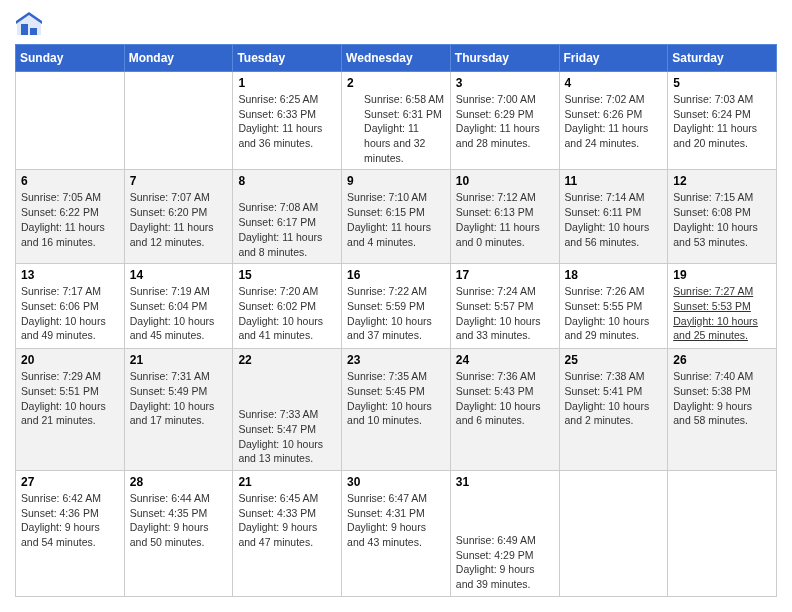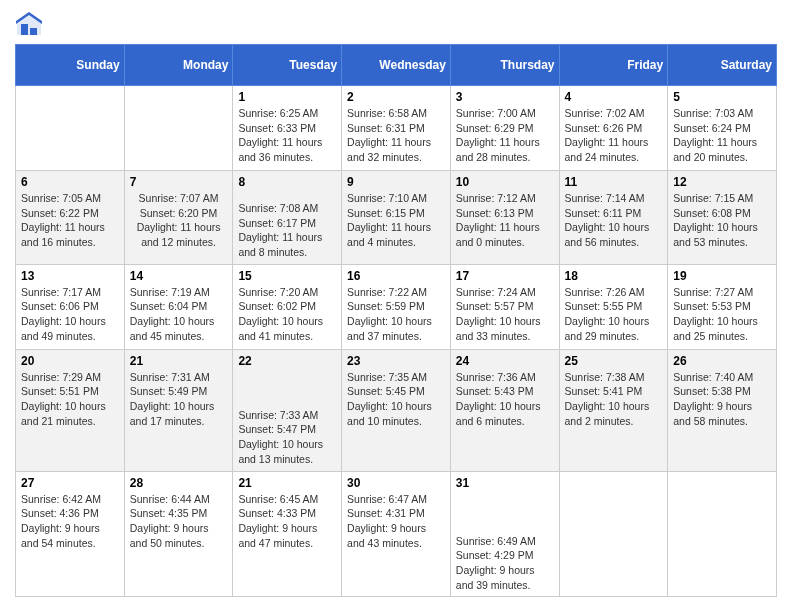--- a/index.html
+++ b/index.html
@@ -8,21 +8,21 @@
     .header { display: flex; justify-content: space-between; align-items: flex-start; margin-bottom: 6px; }
     .logo { display: flex; align-items: center; }
     .logo-text { font-size: 18px; font-weight: bold; line-height: 1.1; }
     .logo-text .general { color: #333; }
     .logo-text .blue { color: #3366cc; }
     .logo-icon { width: 28px; height: 28px; margin-right: 4px; }
     .title-block { text-align: right; }
     .month-title { font-size: 36px; font-weight: normal; color: #222; }
     .location { font-size: 15px; color: #333; margin-top: 2px; }
     table { width: 100%; border-collapse: collapse; font-size: 11px; }
-    th { background: #3366cc; color: #fff; padding: 13px 4px; text-align: right; font-size: 12px; font-weight: bold; border: 1px solid #5588dd; }
+    th { background: #3366cc; color: #fff; padding: 6px 4px; text-align: left; font-size: 12px; font-weight: bold; border: 1px solid #5588dd; }
     td { border: 1px solid #ccc; padding: 4px 5px; vertical-align: top; width: 14.28%; min-height: 80px; height: 85px; }
     td.empty { background: #f9f9f9; }
     .day-num { font-weight: bold; font-size: 12px; margin-bottom: 2px; }
     .day-info { font-size: 10.5px; color: #333; line-height: 1.4; }
     tr:nth-child(even) td { background: #f2f2f2; }
     tr:nth-child(even) td.empty { background: #f2f2f2; }
     tr:nth-child(odd) td { background: #fff; }
     tr:nth-child(odd) td.empty { background: #fff; }
     
   </style>
@@ -66,21 +66,21 @@
           <td class="empty"></td>
           <td class="empty"></td>
           <td>
             <div class="day-num">1</div>
             <div class="day-info" style="white-space: pre-line;">Sunrise: 6:25 AM
 Sunset: 6:33 PM
 Daylight: 11 hours and 36 minutes.</div>
           </td>
           <td>
             <div class="day-num">2</div>
-            <div class="day-info" style="white-space: pre-line;">Sunrise: 6:58 AM
+            <div class="day-info" style="white-space: pre-line; margin-left: 17px;">Sunrise: 6:58 AM
 Sunset: 6:31 PM
 Daylight: 11 hours and 32 minutes.</div>
           </td>
           <td>
             <div class="day-num">3</div>
             <div class="day-info" style="white-space: pre-line;">Sunrise: 7:00 AM
 Sunset: 6:29 PM
 Daylight: 11 hours and 28 minutes.</div>
           </td>
           <td>
@@ -98,21 +98,21 @@
         </tr>
         <tr>
           <td>
             <div class="day-num">6</div>
             <div class="day-info" style="white-space: pre-line;">Sunrise: 7:05 AM
 Sunset: 6:22 PM
 Daylight: 11 hours and 16 minutes.</div>
           </td>
           <td>
             <div class="day-num">7</div>
-            <div class="day-info" style="white-space: pre-line; text-align: center;">Sunrise: 7:07 AM
+            <div class="day-info" style="white-space: pre-line;">Sunrise: 7:07 AM
 Sunset: 6:20 PM
 Daylight: 11 hours and 12 minutes.</div>
           </td>
           <td>
             <div class="day-num">8</div>
             <div class="day-info" style="white-space: pre-line; margin-top: 12px;">Sunrise: 7:08 AM
 Sunset: 6:17 PM
 Daylight: 11 hours and 8 minutes.</div>
           </td>
           <td>
@@ -172,21 +172,21 @@
 Daylight: 10 hours and 33 minutes.</div>
           </td>
           <td>
             <div class="day-num">18</div>
             <div class="day-info" style="white-space: pre-line;">Sunrise: 7:26 AM
 Sunset: 5:55 PM
 Daylight: 10 hours and 29 minutes.</div>
           </td>
           <td>
             <div class="day-num">19</div>
-            <div class="day-info" style="white-space: pre-line;">Sunrise: 7:27 AM
+            <div class="day-info" style="white-space: pre-line; text-decoration: underline;">Sunrise: 7:27 AM
 Sunset: 5:53 PM
 Daylight: 10 hours and 25 minutes.</div>
           </td>
         </tr>
         <tr>
           <td>
             <div class="day-num">20</div>
             <div class="day-info" style="white-space: pre-line;">Sunrise: 7:29 AM
 Sunset: 5:51 PM
 Daylight: 10 hours and 21 minutes.</div>

